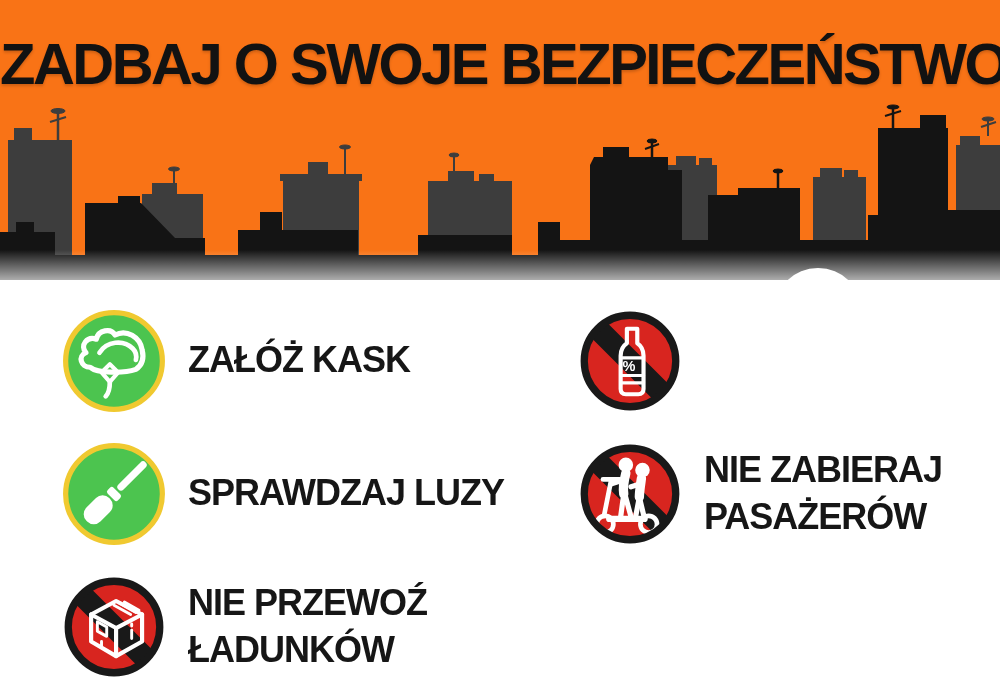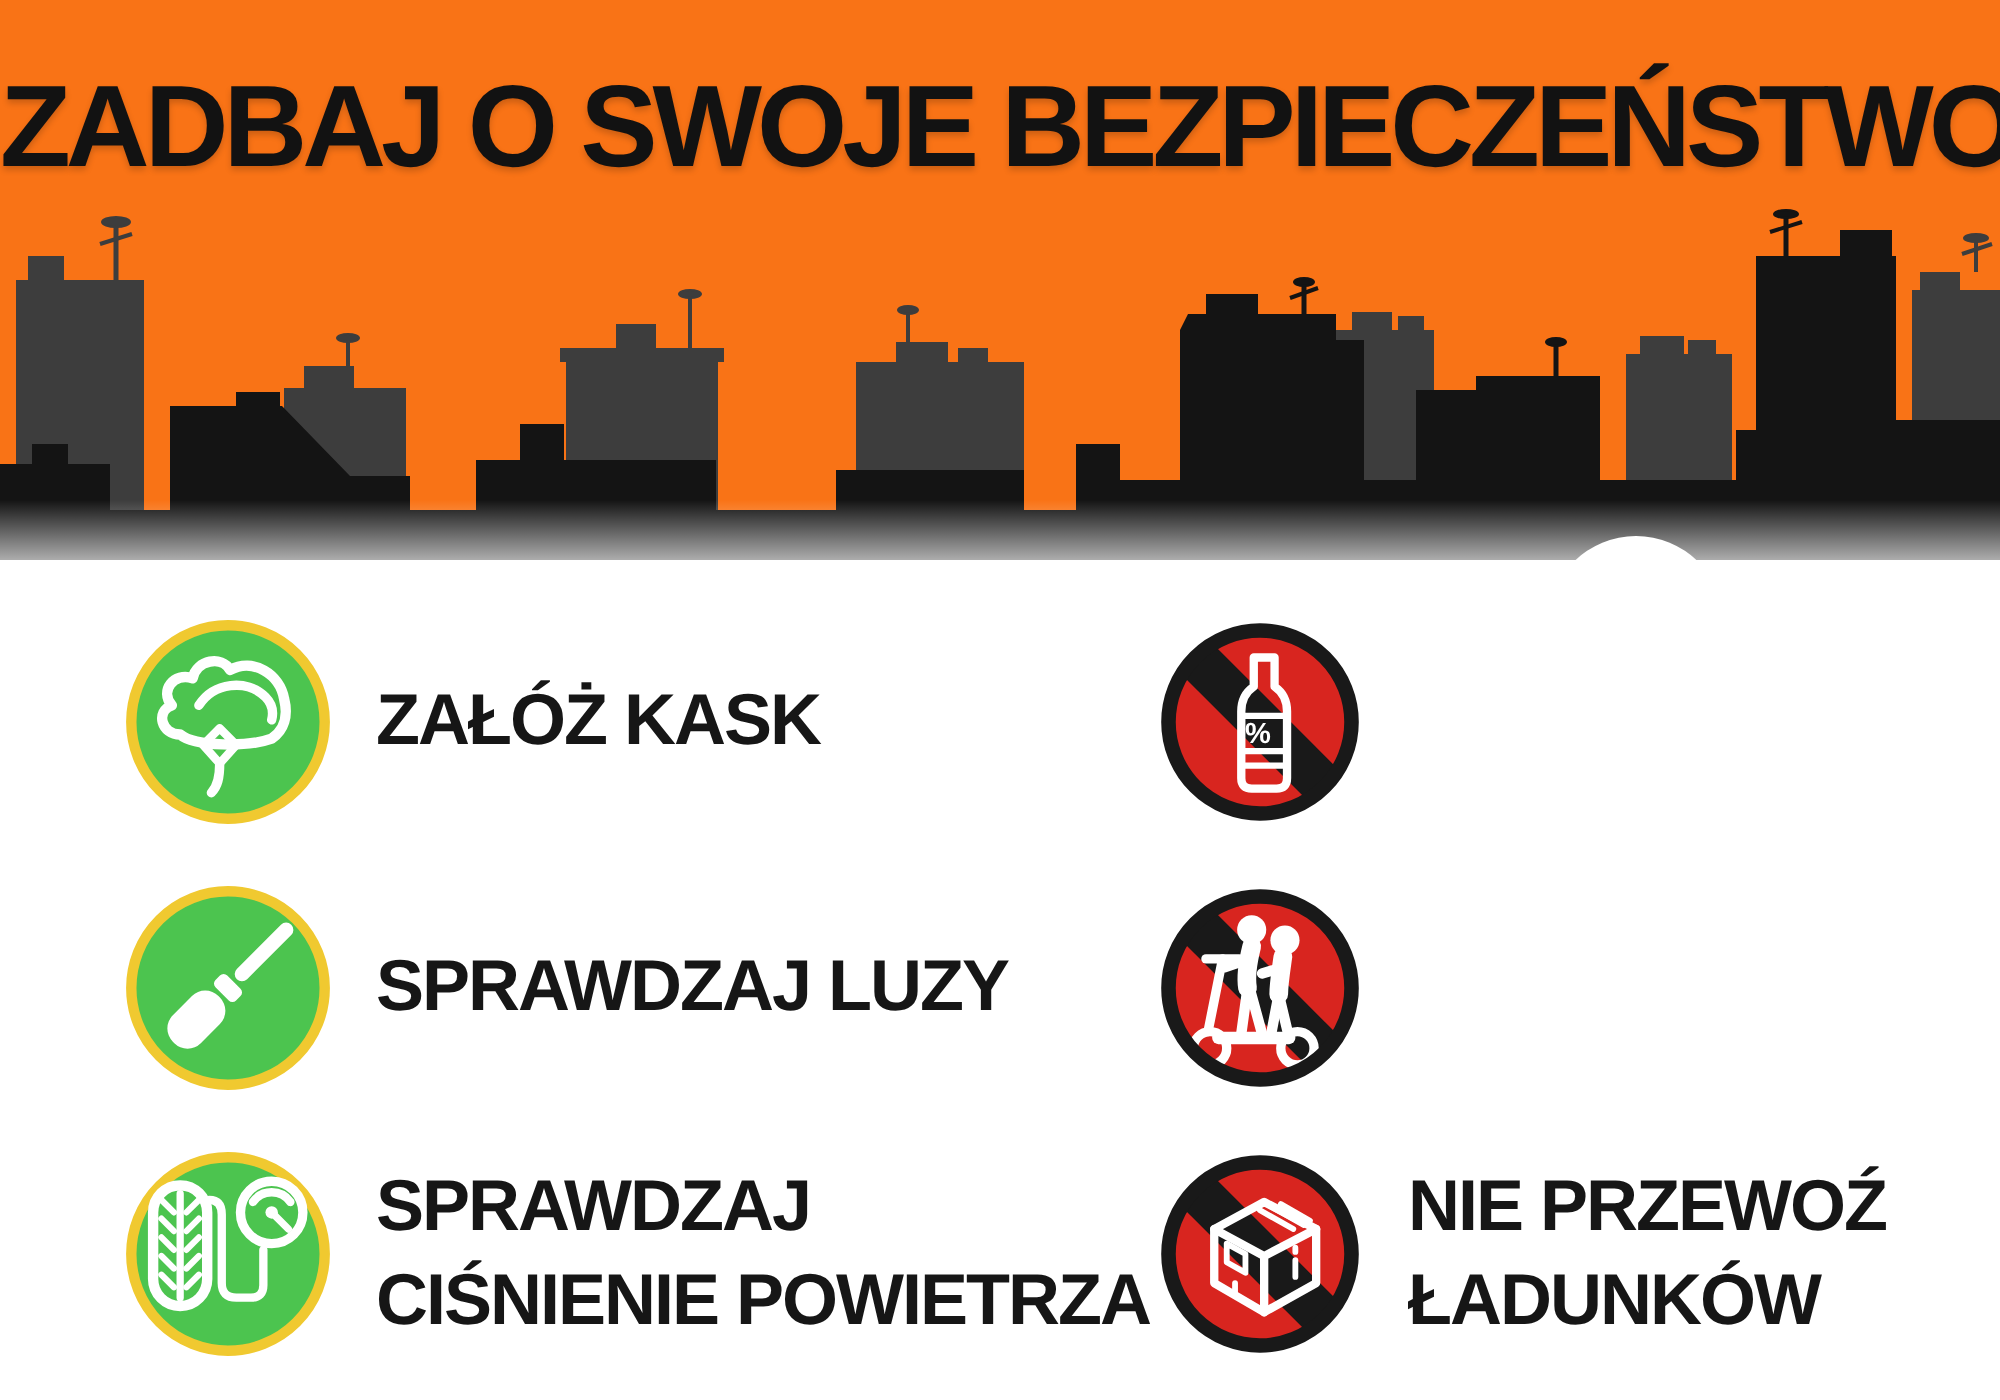--- a/index.html
+++ b/index.html
@@ -168,40 +168,24 @@
           <line x1="61" y1="40" x2="51" y2="43" stroke-width="5"></line>
           <line x1="59" y1="53" x2="55" y2="74" stroke-width="5"></line>
           <line x1="59" y1="53" x2="64" y2="74" stroke-width="5"></line>
         </g>
         <g fill="#ffffff" stroke="none">
           <circle cx="46" cy="22" r="7"></circle>
           <circle cx="62" cy="27" r="7"></circle>
         </g>
         <circle cx="50" cy="50" r="44" fill="none" stroke="#191919" stroke-width="7"></circle>
       </svg>
-    </div>
-
-    <div class="tip">
-      <svg class="badge" viewBox="0 0 100 100">
-        <circle cx="50" cy="50" r="46.5" fill="#4CC44F" stroke="#F0C930" stroke-width="5"></circle>
-        <g fill="none" stroke="#ffffff" stroke-linecap="round" stroke-linejoin="round">
-          <rect x="14" y="17" width="26" height="58" rx="13" stroke-width="5"></rect>
-          <line x1="27" y1="21" x2="27" y2="71" stroke-width="3.5"></line>
-          <path d="M18 24 L24 30 M18 33 L24 39 M18 42 L24 48 M18 51 L24 57 M18 60 L24 66" stroke-width="3"></path>
-          <path d="M36 24 L30 30 M36 33 L30 39 M36 42 L30 48 M36 51 L30 57 M36 60 L30 66" stroke-width="3"></path>
-          <circle cx="71" cy="30" r="15" stroke-width="4.5"></circle>
-          <path d="M62 25 A11 11 0 0 1 80 25" stroke-width="4"></path>
-          <line x1="71" y1="30" x2="79" y2="38" stroke-width="3.5"></line>
-          <path d="M41 24 Q47 24 47 31 L47 64 Q47 71 54 71 L61 71 Q67 71 67 65 L67 48" stroke-width="4"></path>
-        </g>
-        <circle cx="71" cy="30" r="3" fill="#ffffff"></circle>
-      </svg>
-      <div class="label">SPRAWDZAJ
-CIŚNIENIE POWIETRZA</div>
-    </div>
+      <div class="label">NIE ZABIERAJ
+PASAŻERÓW</div>
+    </div>
+
 
     <div class="tip">
       <svg class="badge" viewBox="0 0 100 100">
         <defs>
             <clipPath id="clipC">
               <circle cx="50" cy="50" r="44"></circle>
             </clipPath>
           </defs>
         <circle cx="50" cy="50" r="44" fill="#D8251F"></circle>
         <rect x="-15" y="39.5" width="130" height="21" fill="#191919" transform="rotate(45 50 50)" clip-path="url(#clipC)"></rect>

